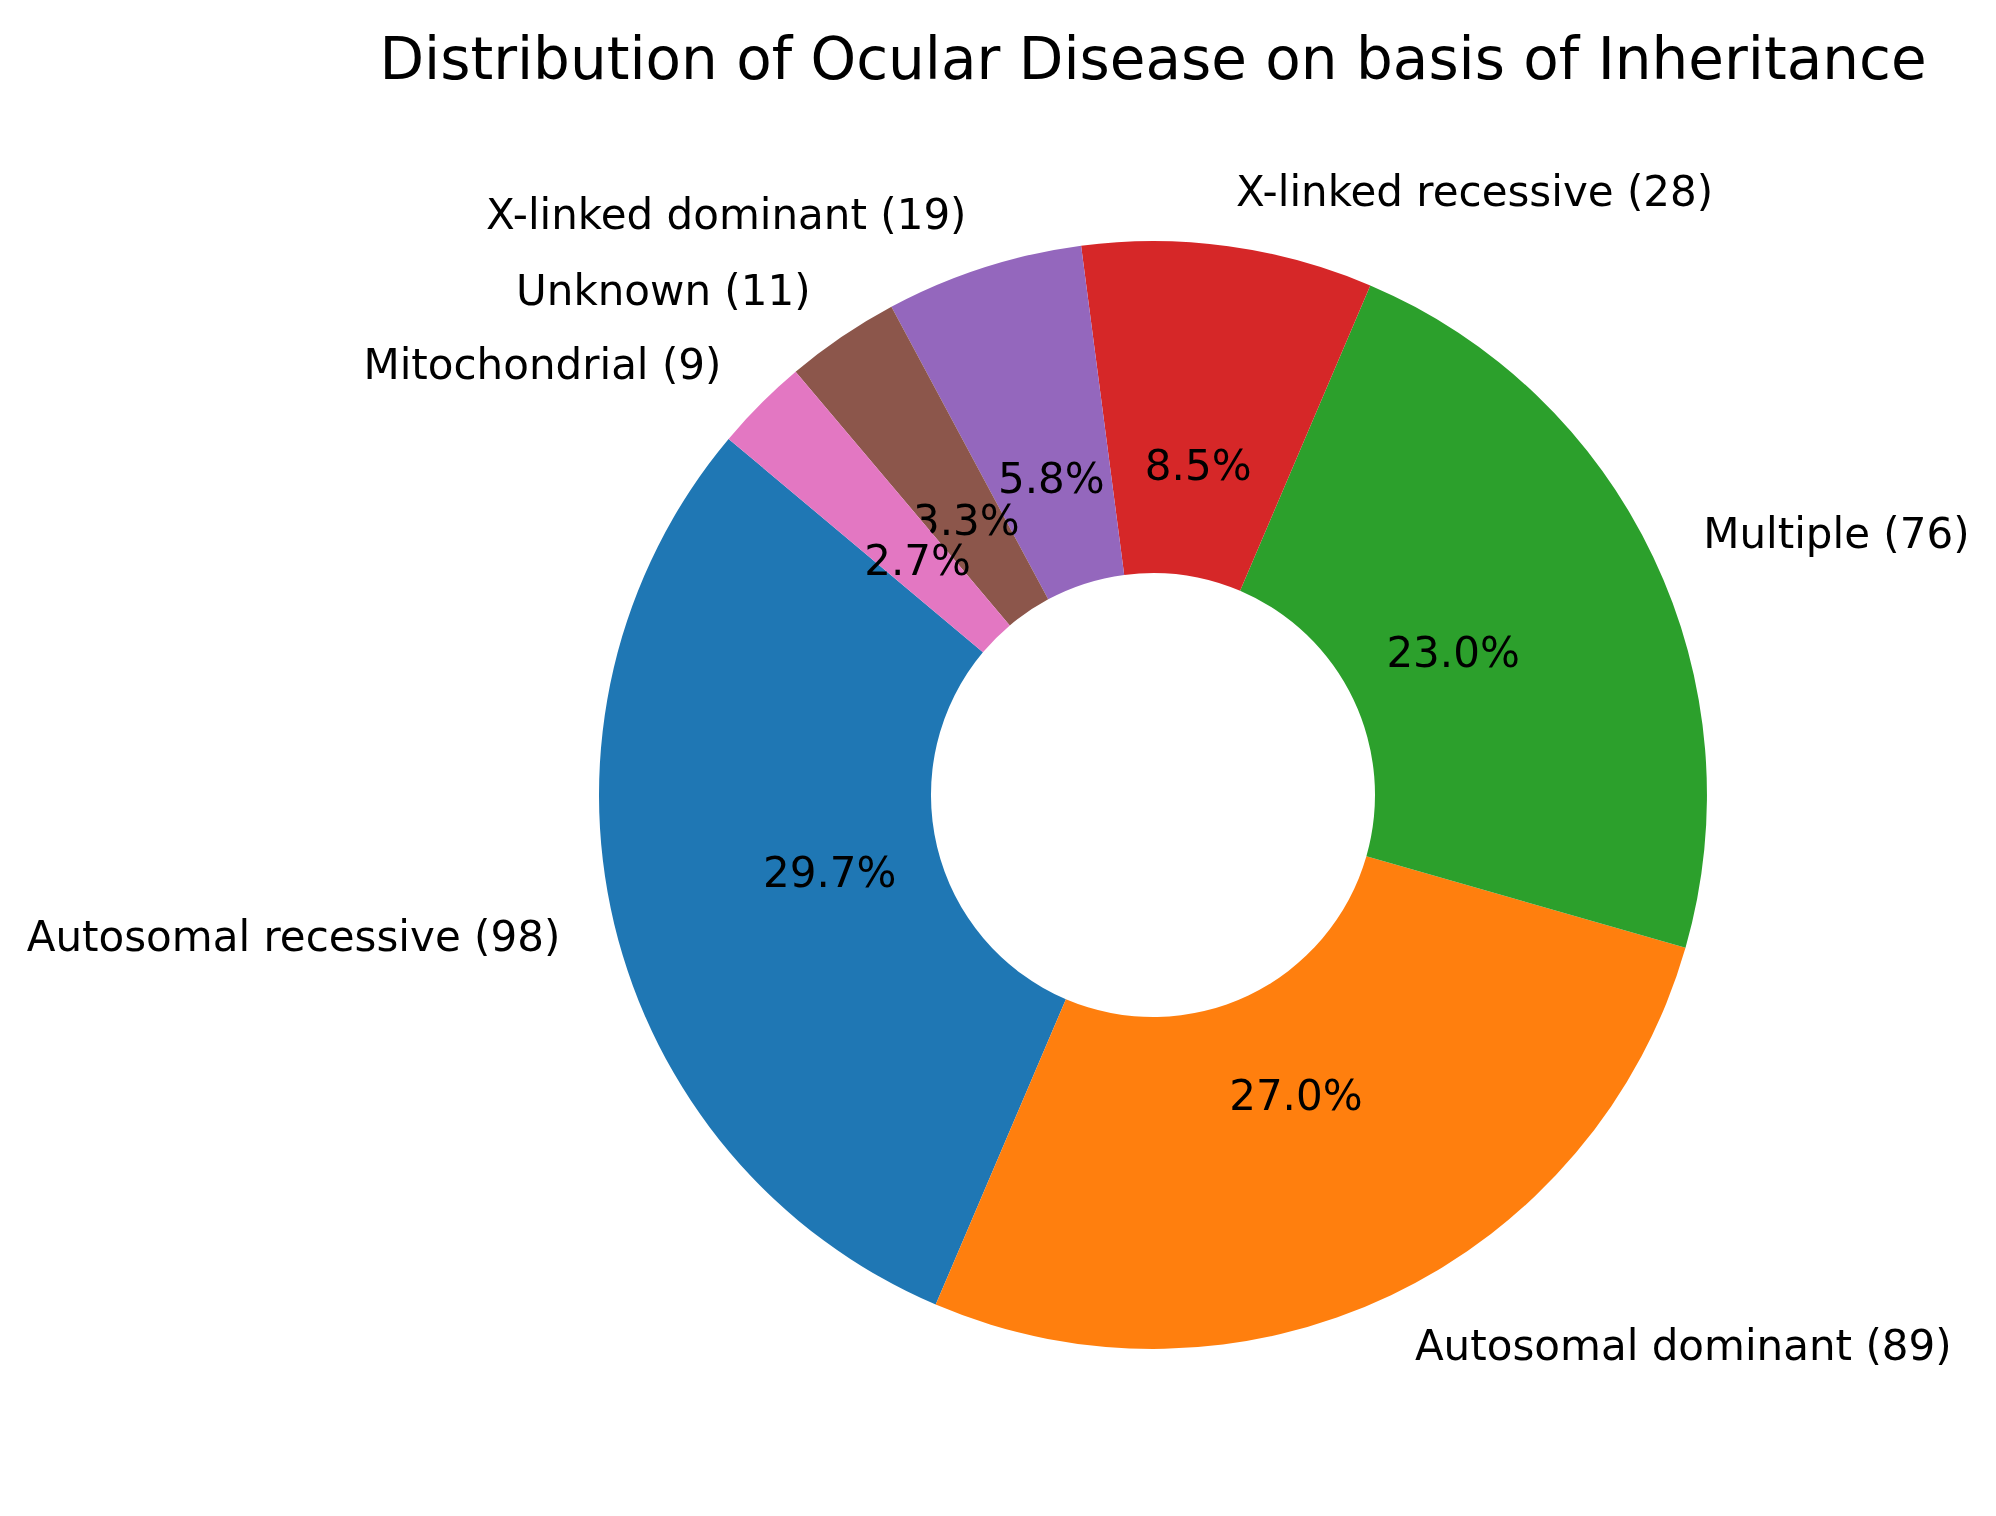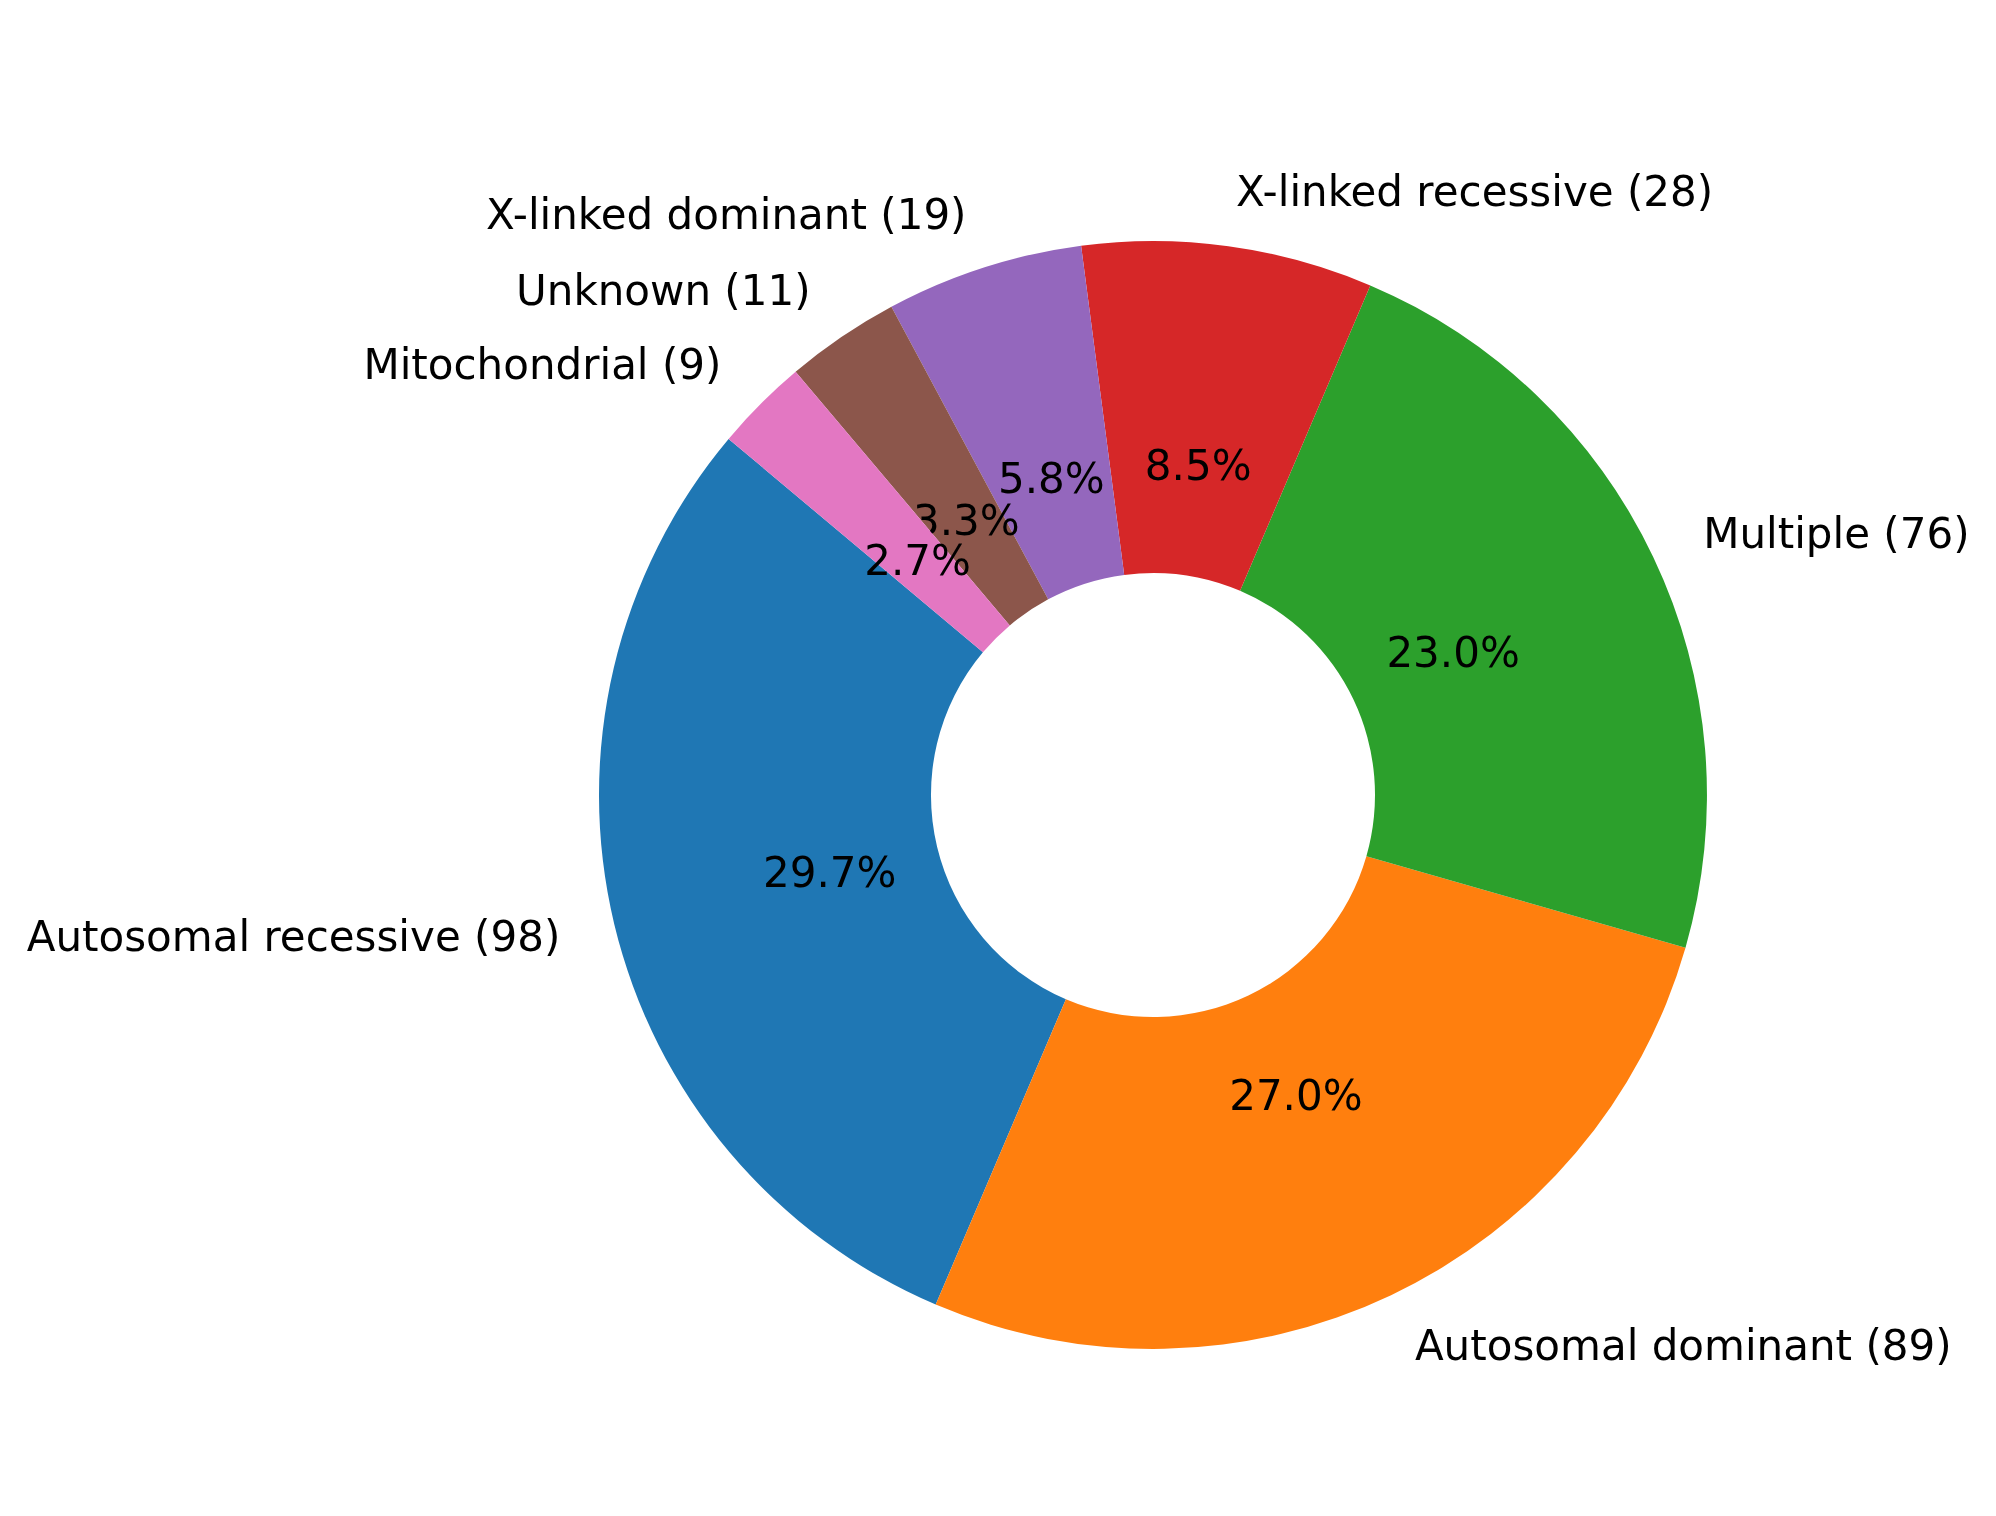--- a/index.html
+++ b/index.html
@@ -33,20 +33,21 @@
   #pie-svg text {
     font-family: "DejaVu Sans", sans-serif;
     font-size: 42px;
     fill: #000000;
   }
 </style>
 </head>
 <body>
 
 <div id="canvas">
+  <div id="chart-title">Distribution of Ocular Disease on basis of Inheritance</div>
   <svg id="pie-svg" width="1996" height="1516" viewBox="0 0 1996 1516">
       <path d="M 728.6 438.9 A 554 554 0 0 0 935.7 1304.6 L 1065.9 999.2 A 222 222 0 0 1 982.9 652.3 Z" fill="#1f77b4"></path>
       <text x="829.7" y="872.3" text-anchor="middle" dominant-baseline="central">29.7%</text>
       <text x="560.3" y="936.8" text-anchor="end" dominant-baseline="central">Autosomal recessive (98)</text>
       <path d="M 935.7 1304.6 A 554 554 0 0 0 1685.5 947.7 L 1366.4 856.2 A 222 222 0 0 1 1065.9 999.2 Z" fill="#ff7f0e"></path>
       <text x="1295.9" y="1095.1" text-anchor="middle" dominant-baseline="central">27.0%</text>
       <text x="1414.9" y="1345.2" text-anchor="start" dominant-baseline="central">Autosomal dominant (89)</text>
       <path d="M 1685.5 947.7 A 554 554 0 0 0 1370.3 285.4 L 1240.1 590.8 A 222 222 0 0 1 1366.4 856.2 Z" fill="#2ca02c"></path>
       <text x="1453.1" y="652.1" text-anchor="middle" dominant-baseline="central">23.0%</text>
       <text x="1703.2" y="533.1" text-anchor="start" dominant-baseline="central">Multiple (76)</text>

